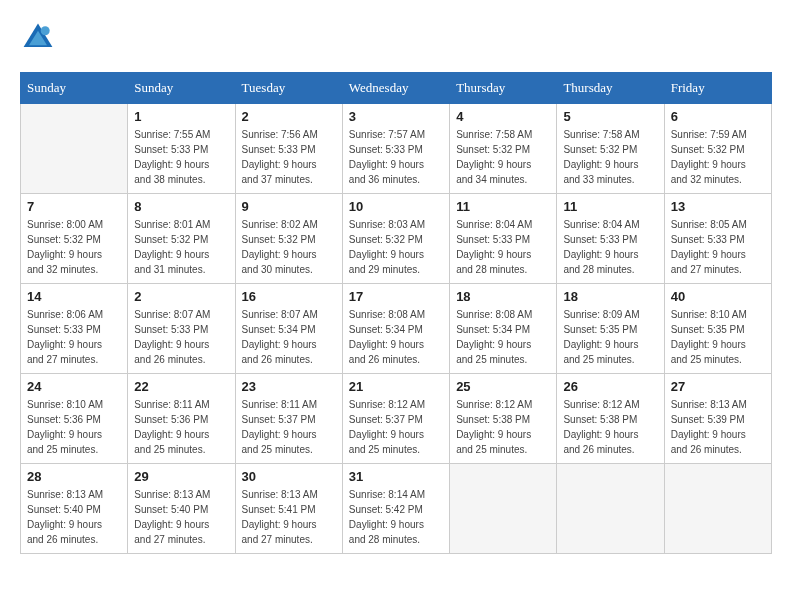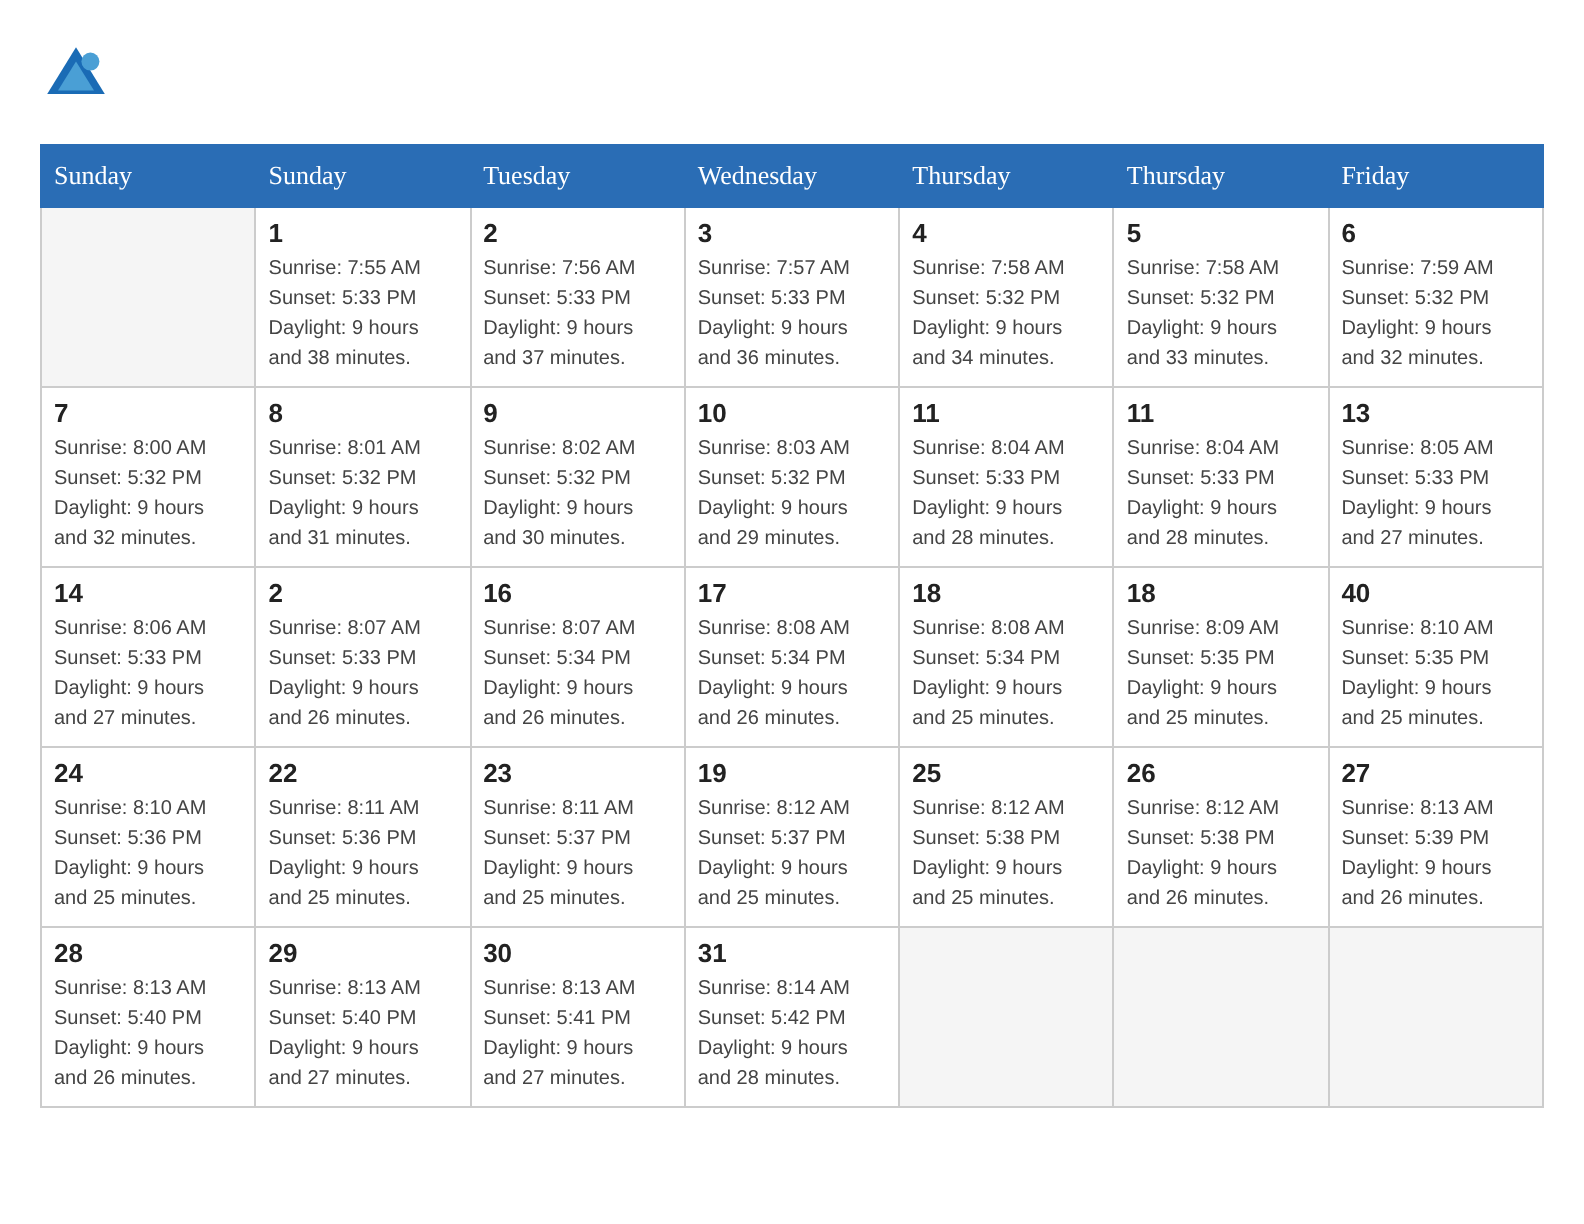--- a/index.html
+++ b/index.html
@@ -213,21 +213,21 @@
         </td>
         <td>
           <div class="day-num">22</div>
           <div class="day-info">Sunrise: 8:11 AM<br>Sunset: 5:36 PM<br>Daylight: 9 hours and 25 minutes.</div>
         </td>
         <td>
           <div class="day-num">23</div>
           <div class="day-info">Sunrise: 8:11 AM<br>Sunset: 5:37 PM<br>Daylight: 9 hours and 25 minutes.</div>
         </td>
         <td>
-          <div class="day-num">19</div>
+          <div class="day-num">21</div>
           <div class="day-info">Sunrise: 8:12 AM<br>Sunset: 5:37 PM<br>Daylight: 9 hours and 25 minutes.</div>
         </td>
         <td>
           <div class="day-num">25</div>
           <div class="day-info">Sunrise: 8:12 AM<br>Sunset: 5:38 PM<br>Daylight: 9 hours and 25 minutes.</div>
         </td>
         <td>
           <div class="day-num">26</div>
           <div class="day-info">Sunrise: 8:12 AM<br>Sunset: 5:38 PM<br>Daylight: 9 hours and 26 minutes.</div>
         </td>

